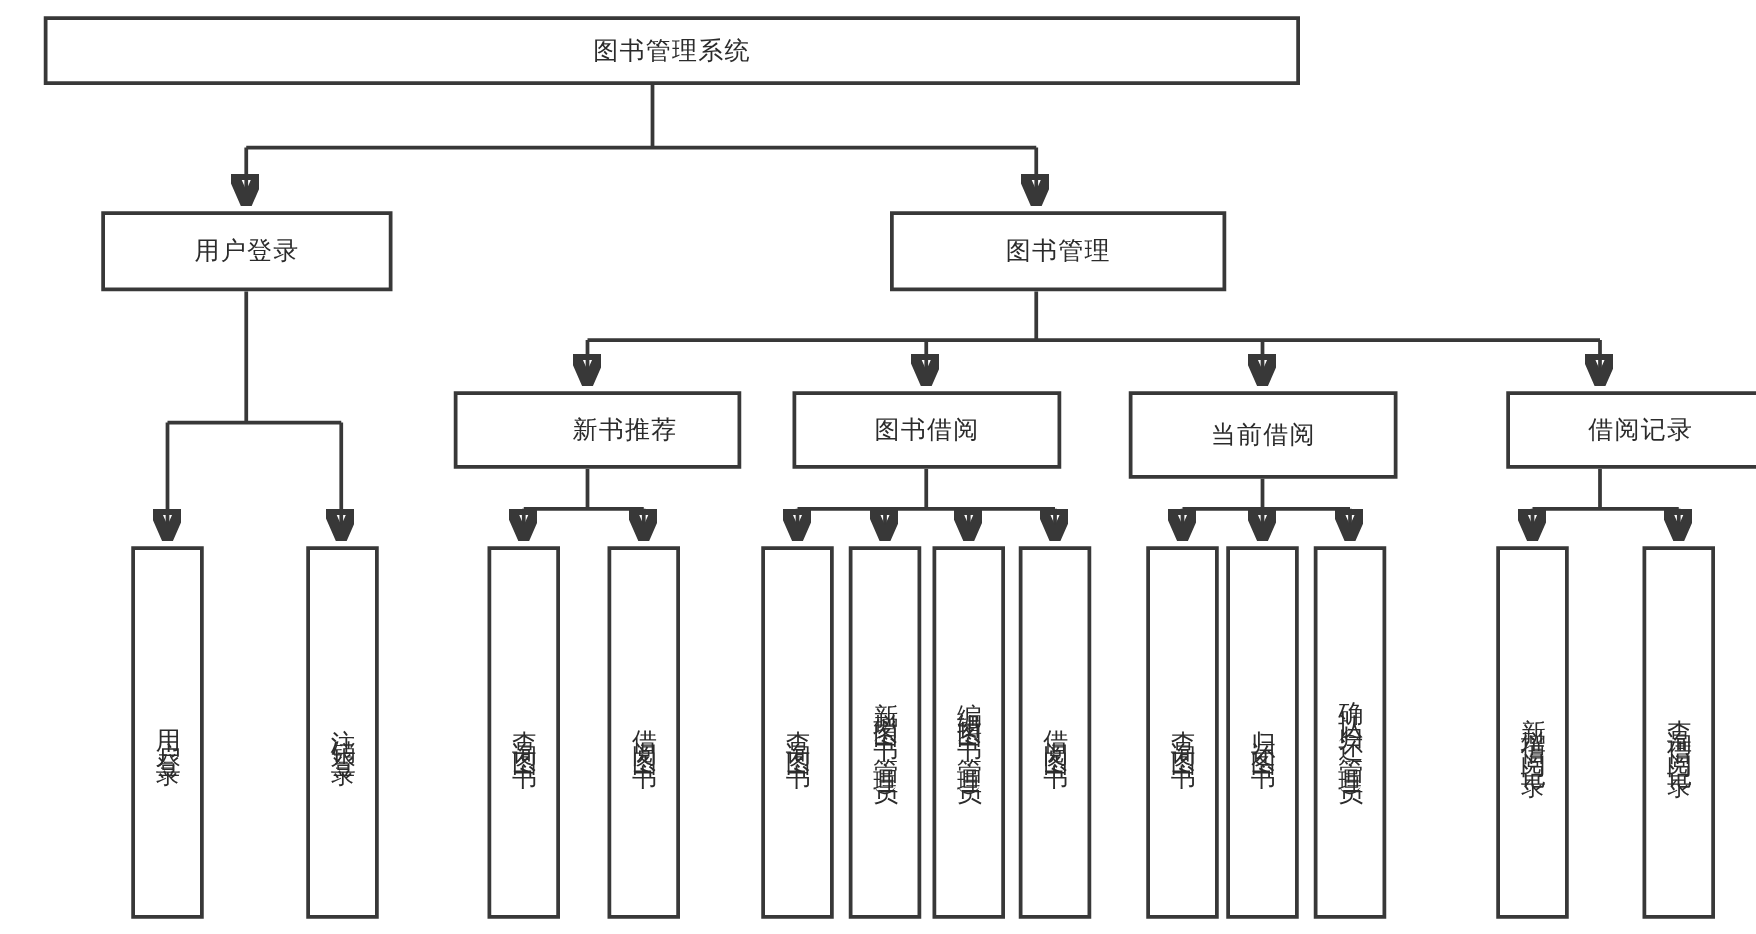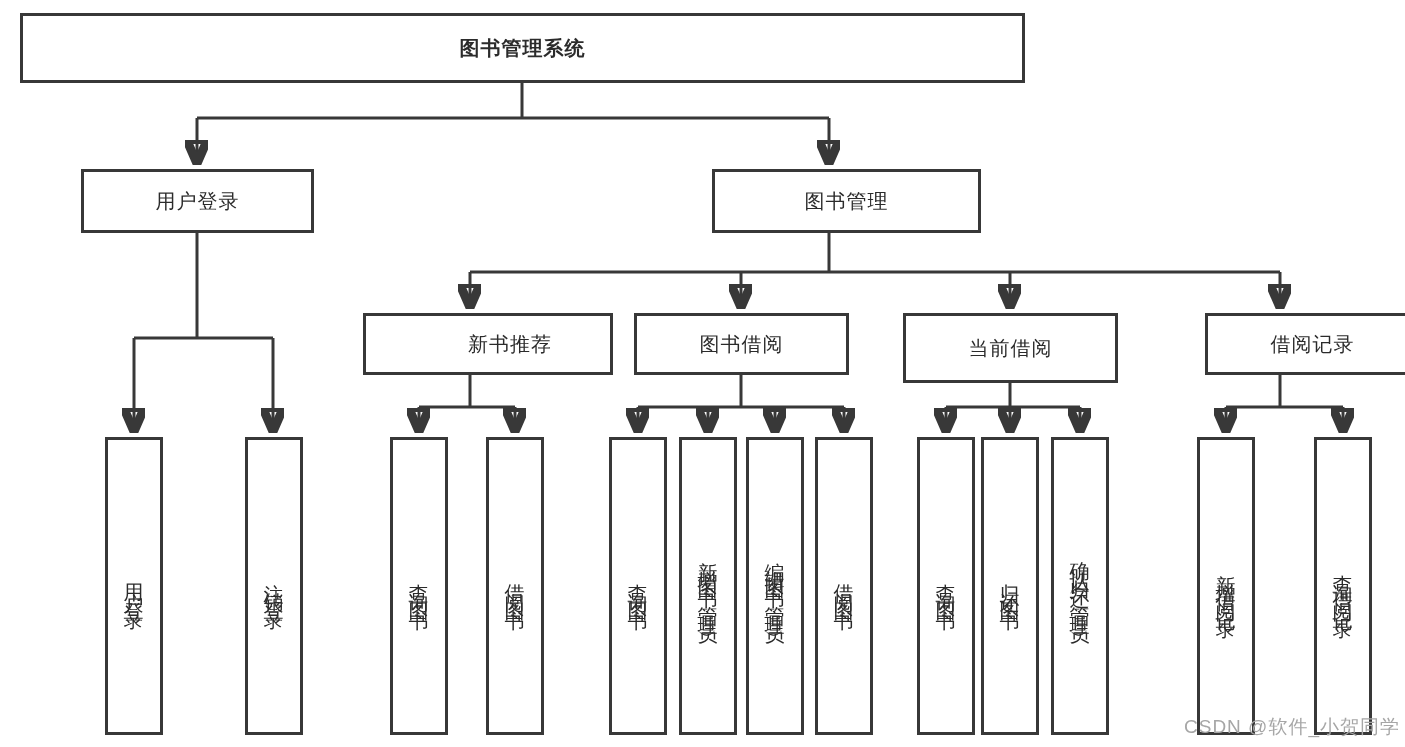--- a/index.html
+++ b/index.html
@@ -89,32 +89,32 @@
     <path d="M1010,375 V407 M946,407 H1080"></path>
     <line x1="946" y1="407" x2="946" y2="430" marker-end="url(#arrow)"></line>
     <line x1="1010" y1="407" x2="1010" y2="430" marker-end="url(#arrow)"></line>
     <line x1="1080" y1="407" x2="1080" y2="430" marker-end="url(#arrow)"></line>
 
     <path d="M1280,375 V407 M1226,407 H1343"></path>
     <line x1="1226" y1="407" x2="1226" y2="430" marker-end="url(#arrow)"></line>
     <line x1="1343" y1="407" x2="1343" y2="430" marker-end="url(#arrow)"></line>
   </svg>
 
-  <div class="node" style="left:20px; top:13px; width:1005px; height:70px;font-weight:bold;">
+  <div class="node" style="left:35px; top:13px; width:1005px; height:55px;">
     <span>图书管理系统</span>
   </div>
 
   <div class="node" style="left:81px; top:169px; width:233px; height:64px;">
     <span>用户登录</span>
   </div>
   <div class="node" style="left:712px; top:169px; width:269px; height:64px;">
     <span>图书管理</span>
   </div>
 
-  <div class="node" style="left:363px; top:313px; width:250px; height:62px;padding-left:44px;">
+  <div class="node" style="left:363px; top:313px; width:230px; height:62px;padding-left:44px;">
     <span>新书推荐</span>
   </div>
   <div class="node" style="left:634px; top:313px; width:215px; height:62px;font-family:Liberation Serif, serif;">
     <span>图书借阅</span>
   </div>
   <div class="node" style="left:903px; top:313px; width:215px; height:70px;">
     <span>当前借阅</span>
   </div>
   <div class="node" style="left:1205px; top:313px; width:215px; height:62px;">
     <span>借阅记录</span>
@@ -157,15 +157,14 @@
     <span class="vtext">确认归还（管理员）</span>
   </div>
 
   <div class="node v" style="left:1197px; top:437px; width:58px; height:298px;">
     <span class="vtext">新增借阅记录</span>
   </div>
   <div class="node v" style="left:1314px; top:437px; width:58px; height:298px;">
     <span class="vtext">查询借阅记录</span>
   </div>
 
-  <div class="watermark">CSDN @软件_小贺同学</div>
 
 </div>
 
 </body></html>

